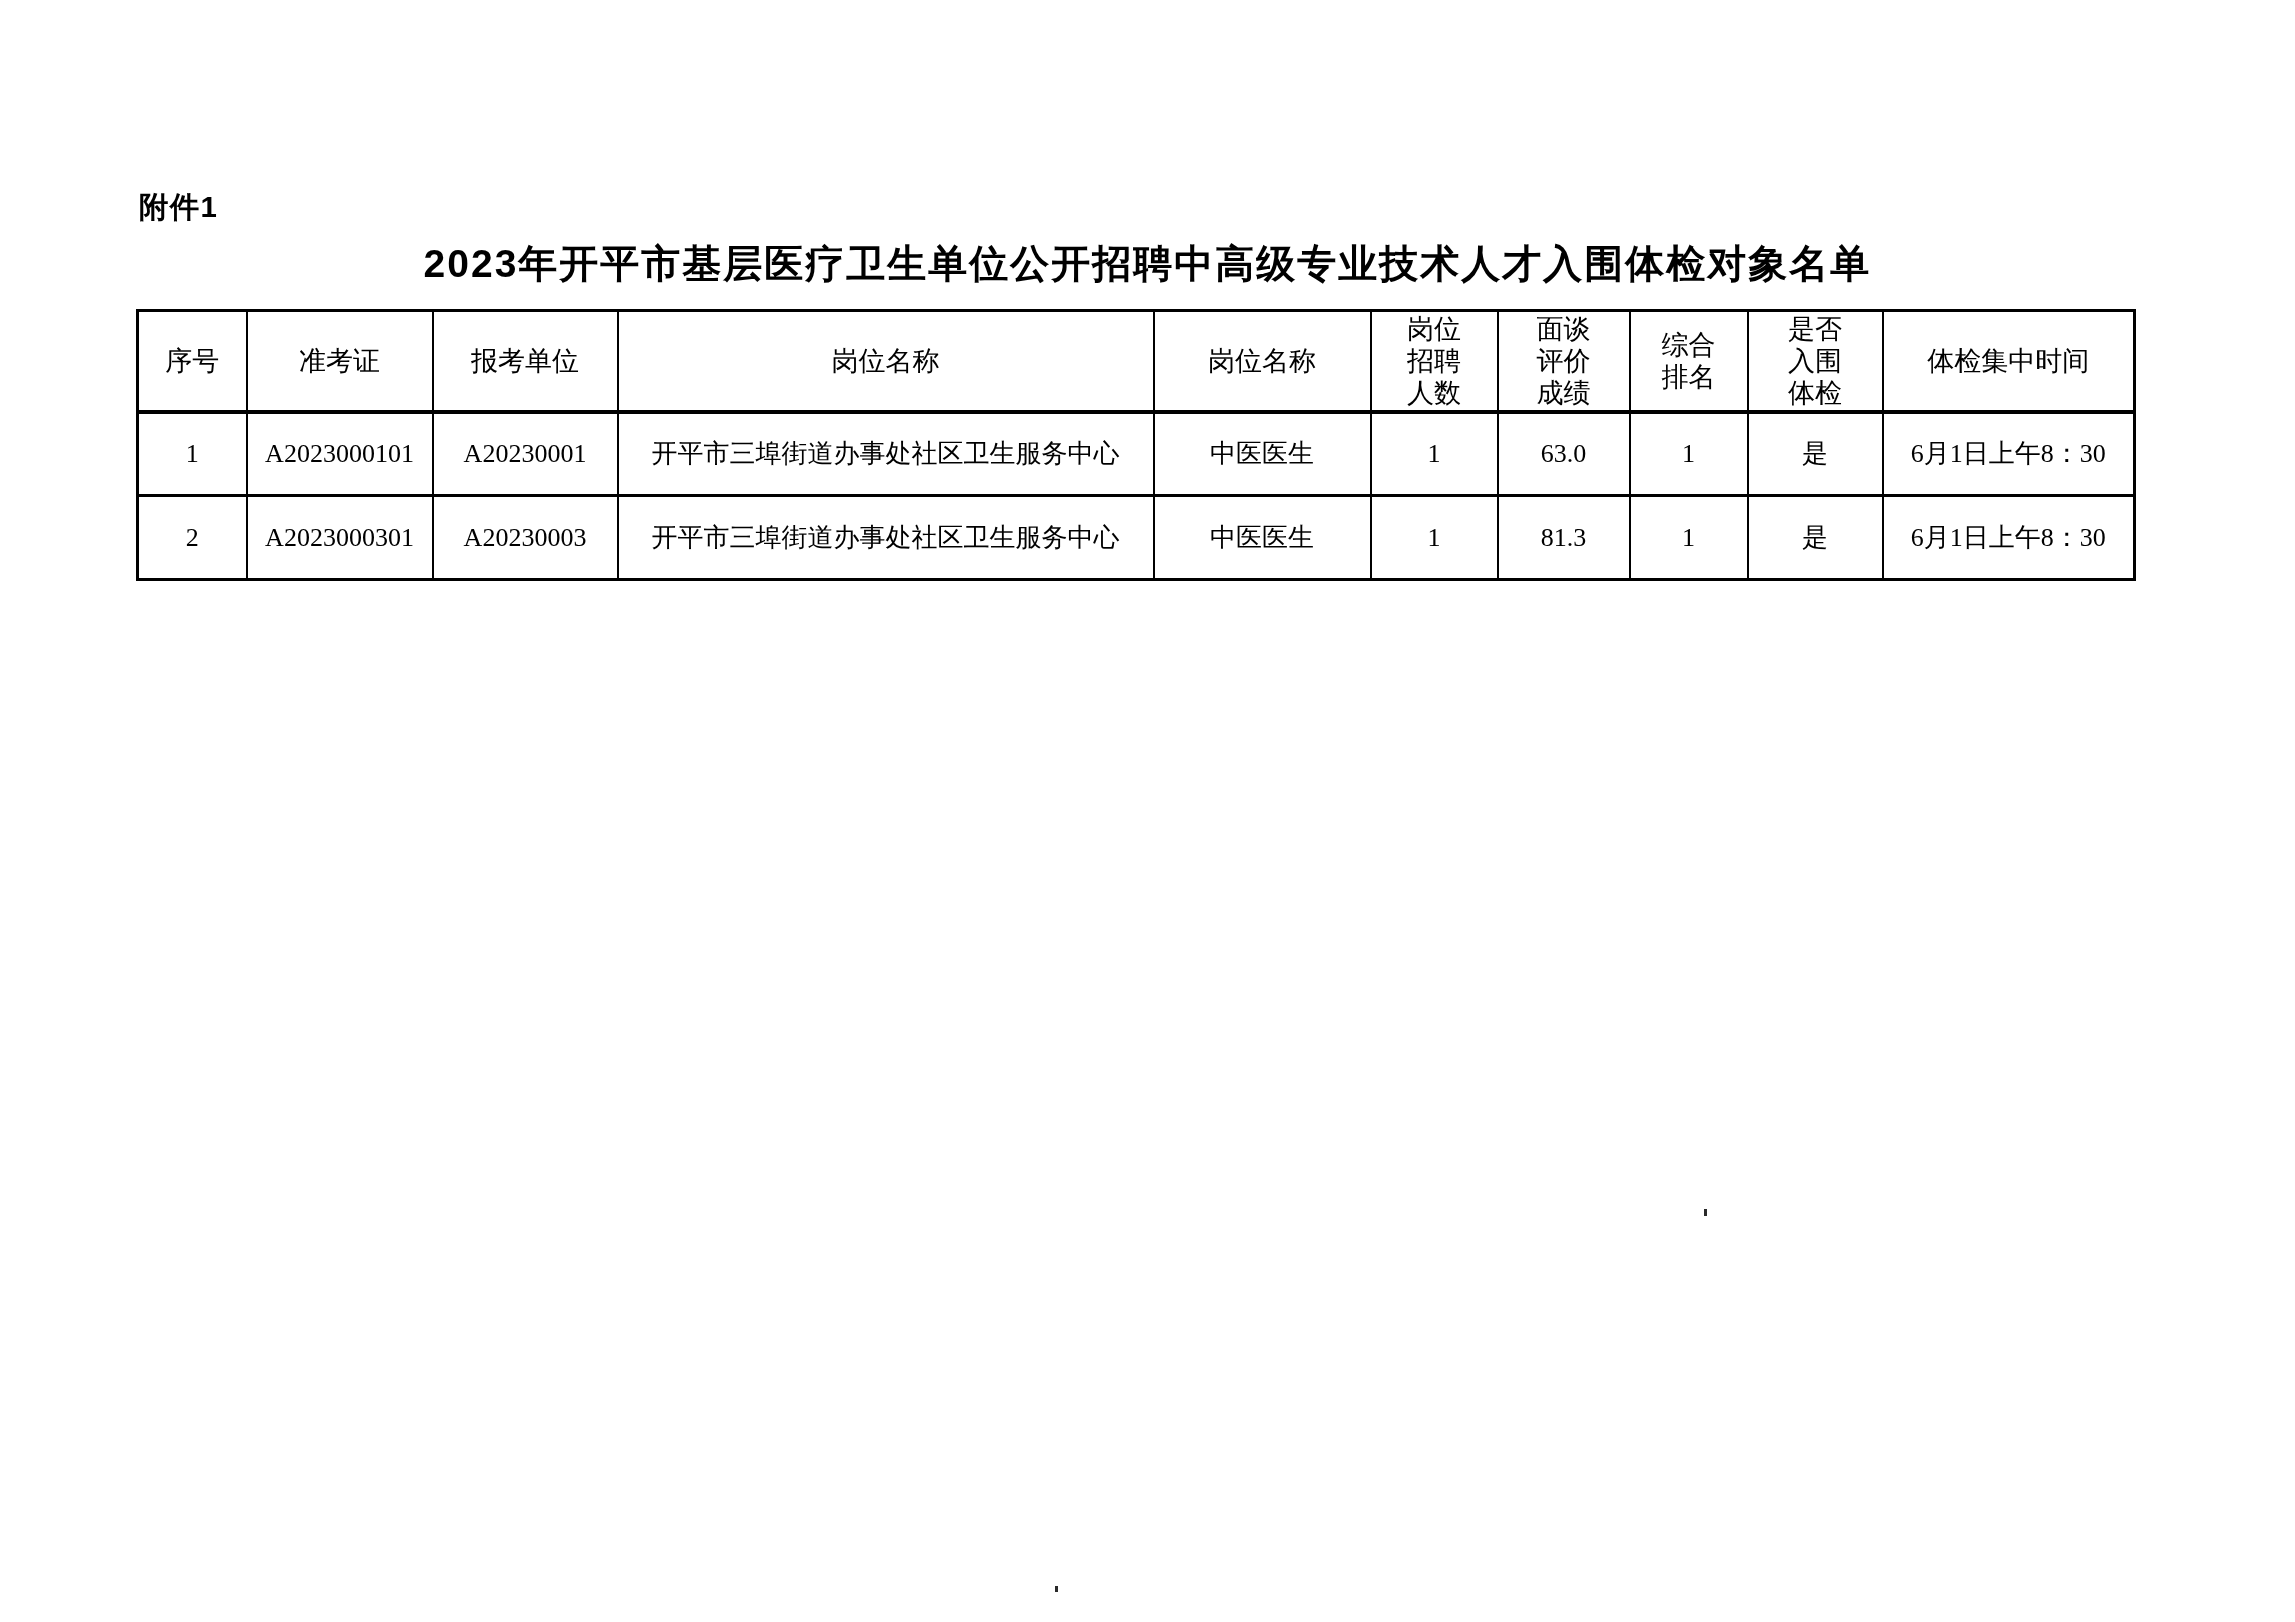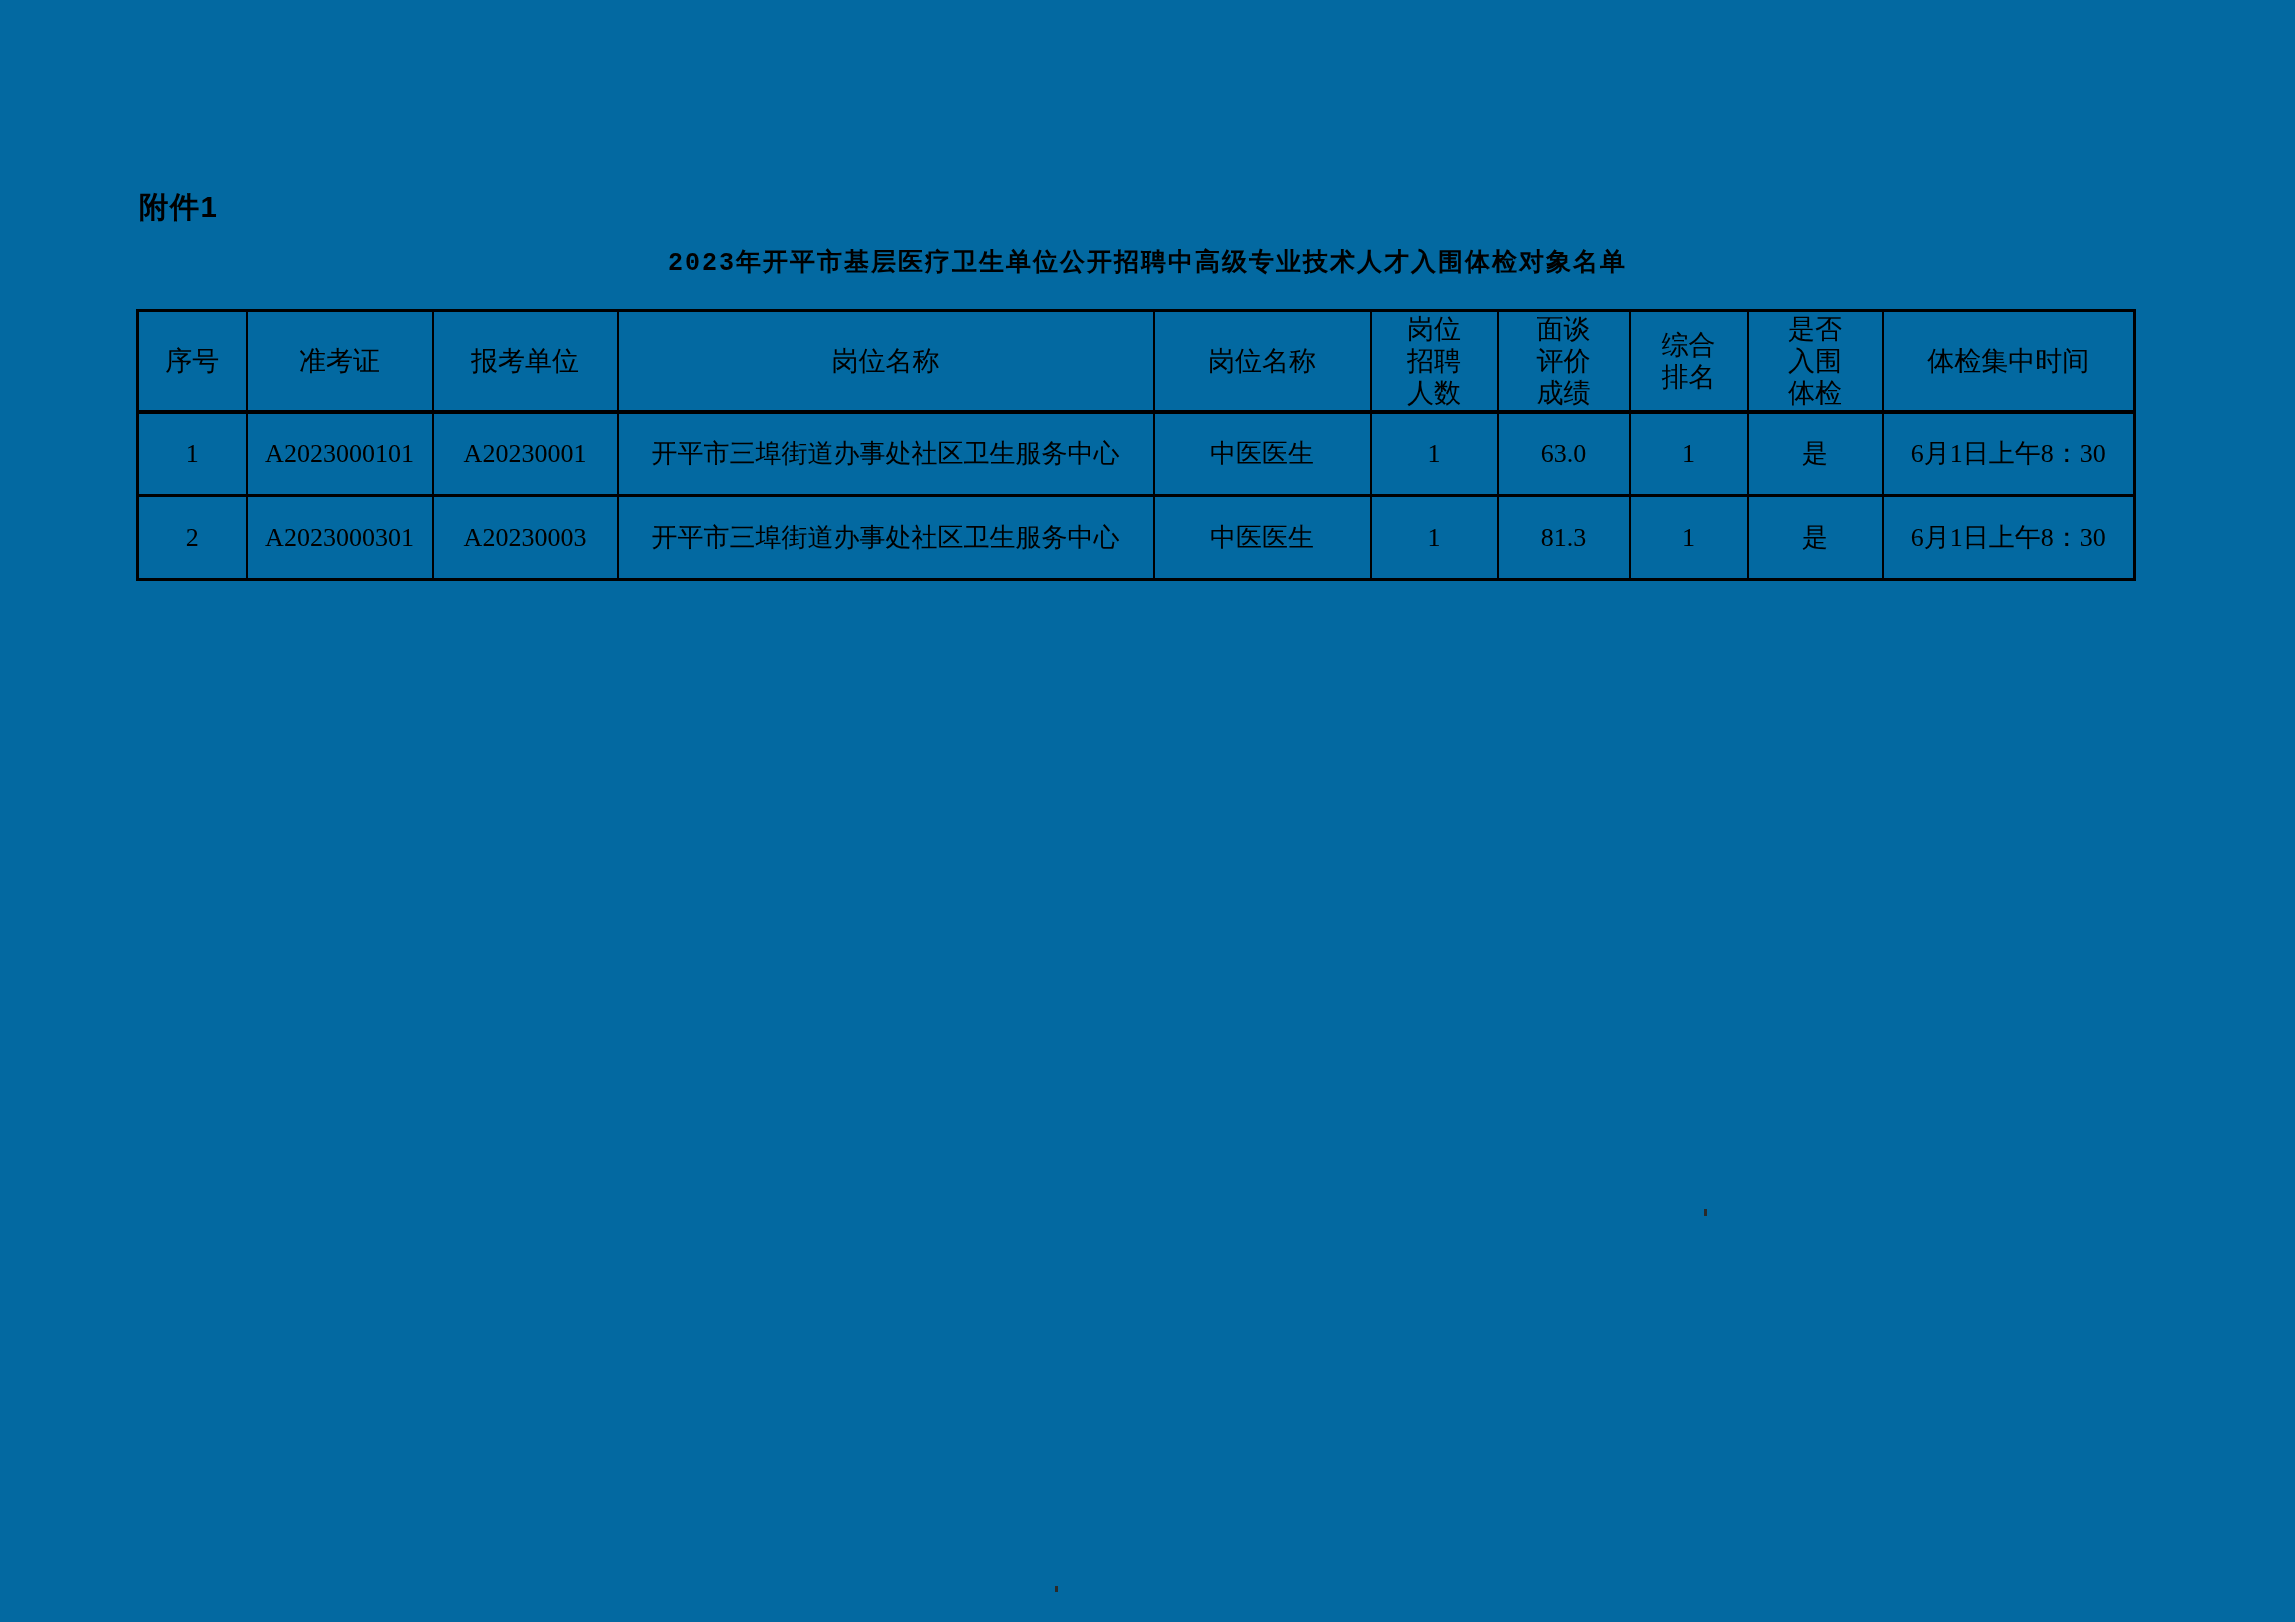--- a/index.html
+++ b/index.html
@@ -4,44 +4,44 @@
 <style>
   html, body {
     margin: 0;
     padding: 0;
     background: #e8e8e8;
   }
   .page {
     position: relative;
     width: 2295px;
     height: 1623px;
-    background: #0369a1;
+    background: #ffffff;
     overflow: hidden;
     font-family: "Liberation Serif", "DejaVu Serif", serif;
     color: #000000;
   }
   .attachment-label {
     position: absolute;
     left: 139px;
     top: 188px;
     font-size: 29.4px;
     font-family: "Liberation Sans", "DejaVu Sans", sans-serif;
     font-weight: 600;
     letter-spacing: 1.3px;
   }
   .doc-title {
     position: absolute;
     left: 0;
     top: 243px;
     width: 100%;
     text-align: center;
-    font-size: 25px;
+    font-size: 39px;
     line-height: 42px;
     font-weight: 700;
-    font-family: Liberation Mono, monospace;
+    font-family: Liberation Sans, sans-serif;
     letter-spacing: 2px;
   }
   .table-wrap {
     position: absolute;
     left: 136px;
     top: 309px;
     width: 1997px;
   }
   table.roster {
     border-collapse: collapse;

